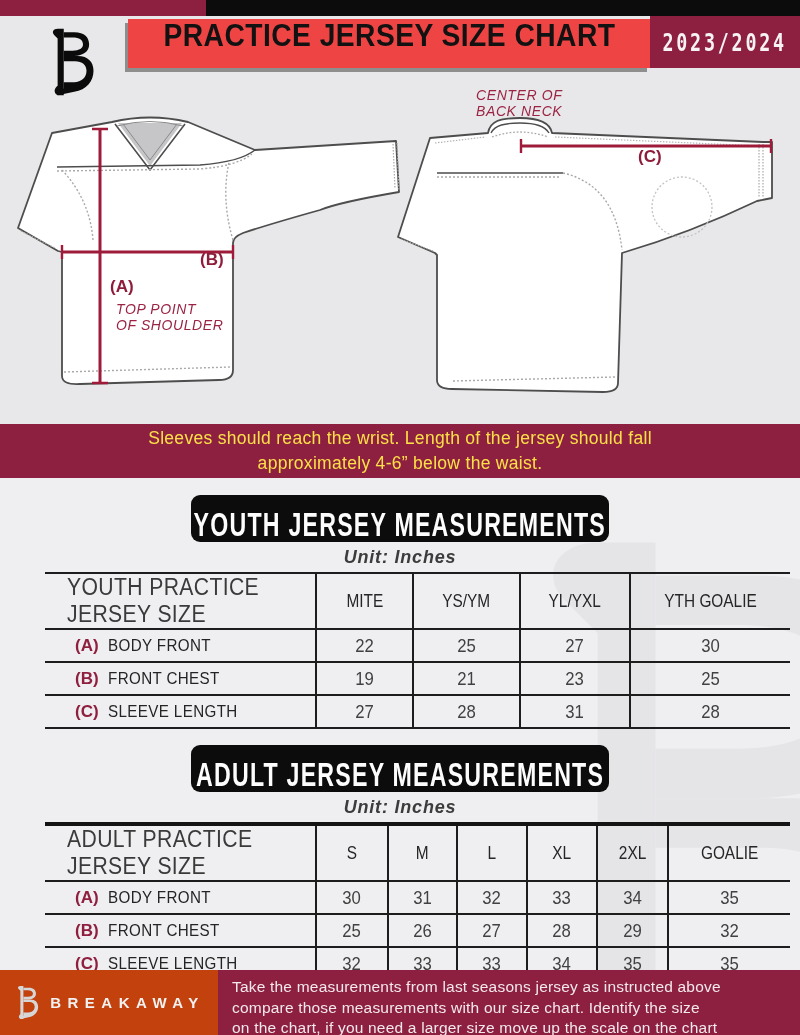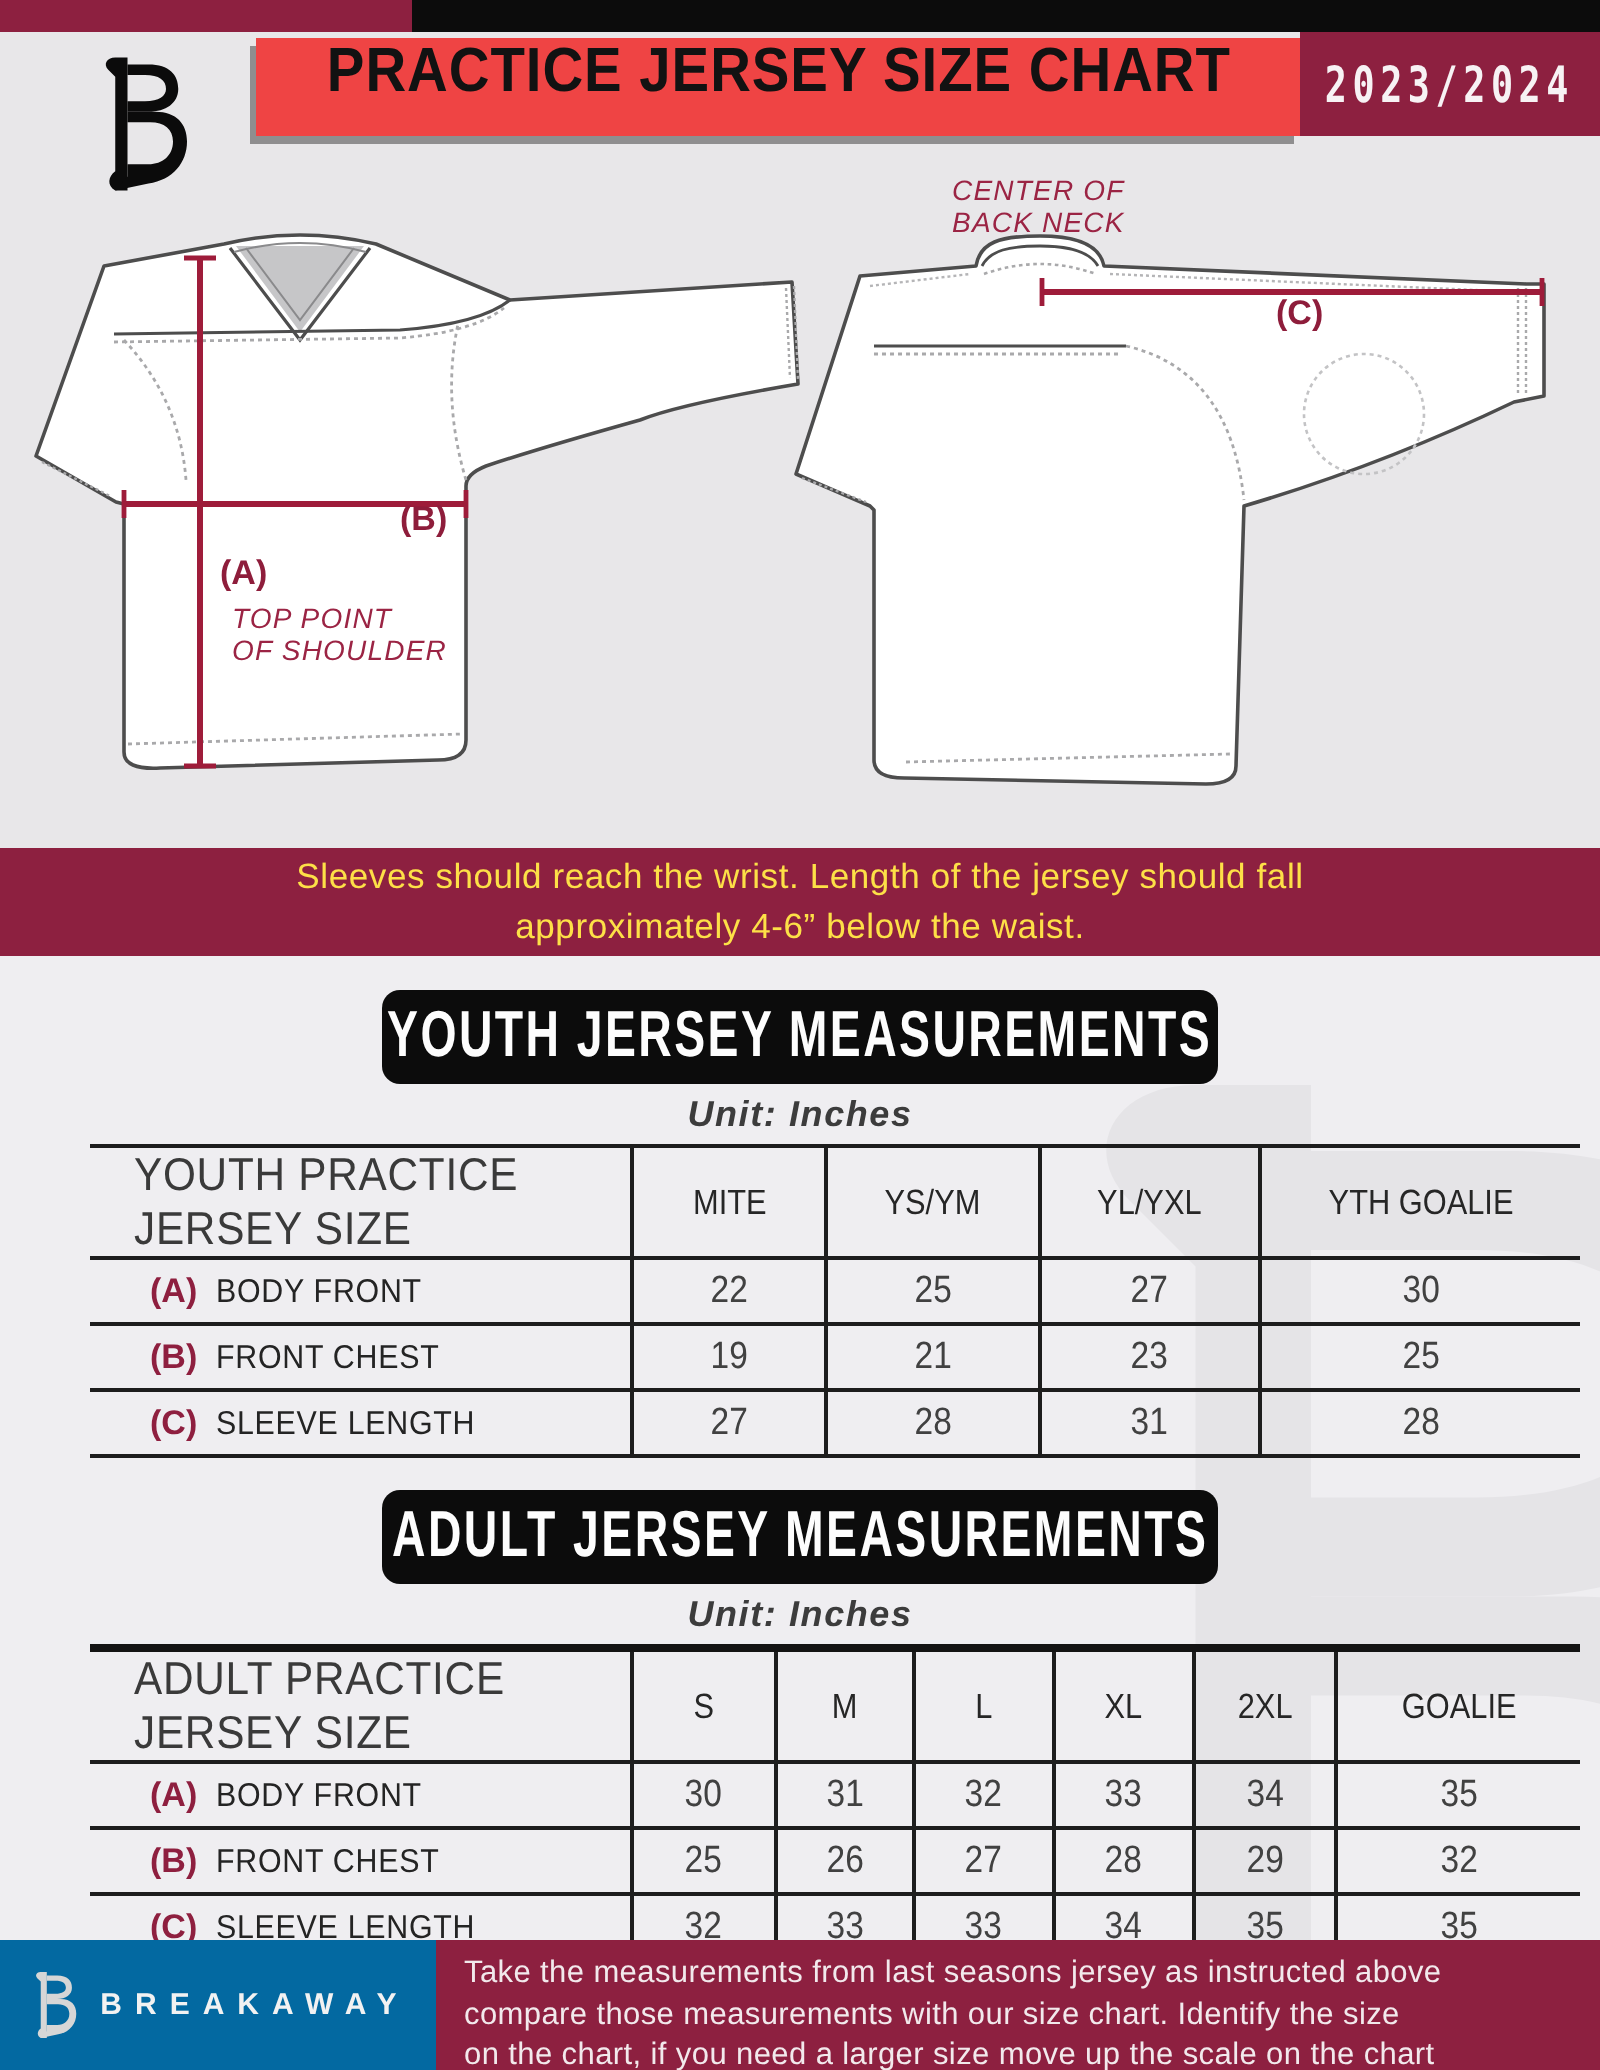--- a/index.html
+++ b/index.html
@@ -35,21 +35,21 @@
   .notice { position:absolute; left:0; top:424px; width:800px; height:54px; background:#8d2040;
             display:flex; flex-direction:column; align-items:center; justify-content:center; }
   .notice div { color:#fde047; font-size:17.5px; line-height:25px; letter-spacing:.3px; }
 
   
   .lower { position:absolute; left:0; top:478px; width:800px; height:492px; background:#efeef1; overflow:hidden; }
   .watermark { position:absolute; right:-155px; top:48px; width:500px; height:660px; z-index:0; }
   .lower-content { position:relative; z-index:1; }
 
   .section-banner { width:418px; height:47px; margin:0 auto; background:#0c0c0c; border-radius:9px;
-                    display:flex; align-items:center; justify-content:center; }
+                    display:flex; align-items:flex-end; justify-content:center; }
   .section-banner span { color:#fdfdfd; font-weight:bold; font-size:29px; letter-spacing:1.5px; white-space:nowrap;
                          transform:scale(.8,1.12); }
   .banner-youth { margin-top:17px; }
   .banner-adult { margin-top:16px; }
   .unit { text-align:center; font-style:italic; font-weight:bold; font-size:18px; color:#3c3c3c;
           letter-spacing:.8px; margin-top:5px; }
 
   
   .size-table { border-collapse:collapse; table-layout:fixed; width:745px; margin-left:45px; margin-top:4px; }
   .size-table tr { border-top:2.5px solid #1d1d1d; }
@@ -63,21 +63,21 @@
   tr.thead td.num { font-weight:normal; font-size:17.5px; color:#262626; }
   .cnd { display:inline-block; transform:scaleX(.88); }
   .cnd-l { display:inline-block; transform:scaleX(.92); transform-origin:left center; }
   td .row-key { color:#8e1f3f; font-weight:bold; font-size:17px; margin-right:9px; }
   td .row-label { color:#242424; font-size:16.5px; letter-spacing:.4px; }
   tr:not(.thead) td.lbl { padding-left:30px; }
   td.num .val { font-size:19px; color:#414141; }
 
   
   .footer { position:absolute; left:0; top:970px; width:800px; height:65px; display:flex; z-index:2; }
-  .footer-brand { width:218px; background:#0369a1; display:flex; align-items:center; justify-content:center; gap:11px; }
+  .footer-brand { width:218px; background:#c2410c; display:flex; align-items:center; justify-content:center; gap:11px; }
   .footer-brand .brand-text { color:#f2f2f2; font-weight:bold; font-size:15px; letter-spacing:6.5px; }
   .footer-note { flex:1; background:#8d2040; padding:7px 12px 0 14px; }
   .footer-note div { color:#f2e9ec; font-size:15.5px; line-height:20.5px; letter-spacing:.2px; }
 </style>
 </head>
 <body>
 
 <div class="page">
 
   <div class="topstrip">

